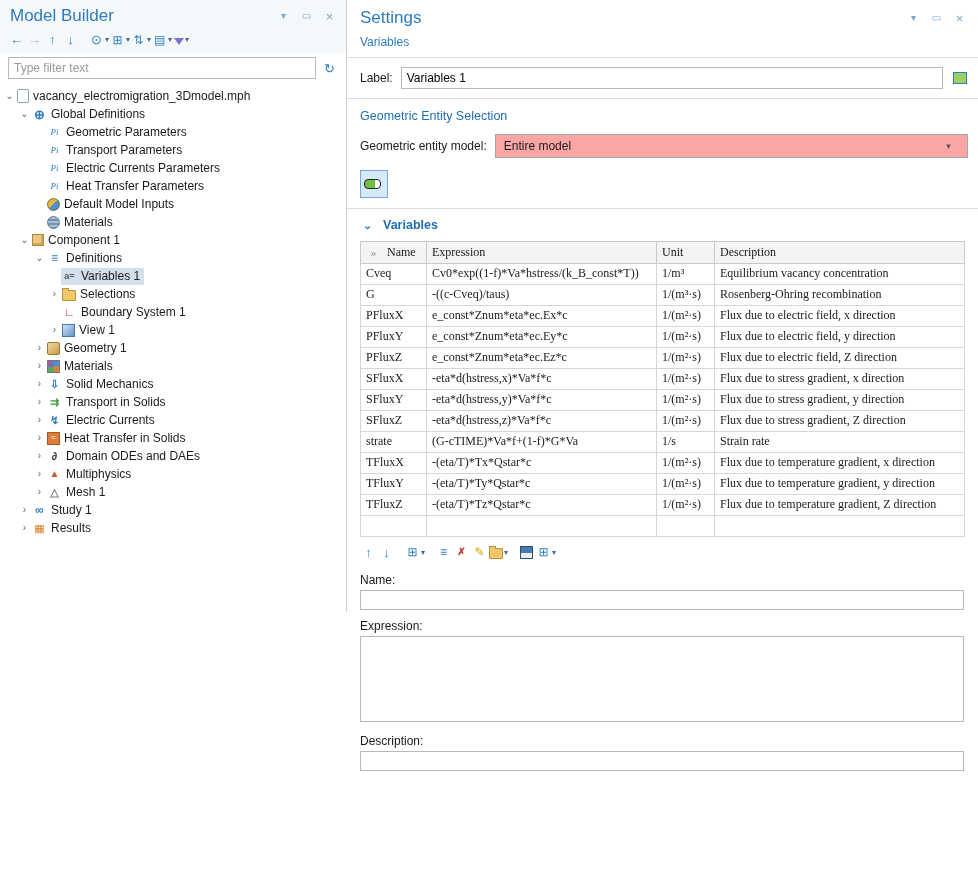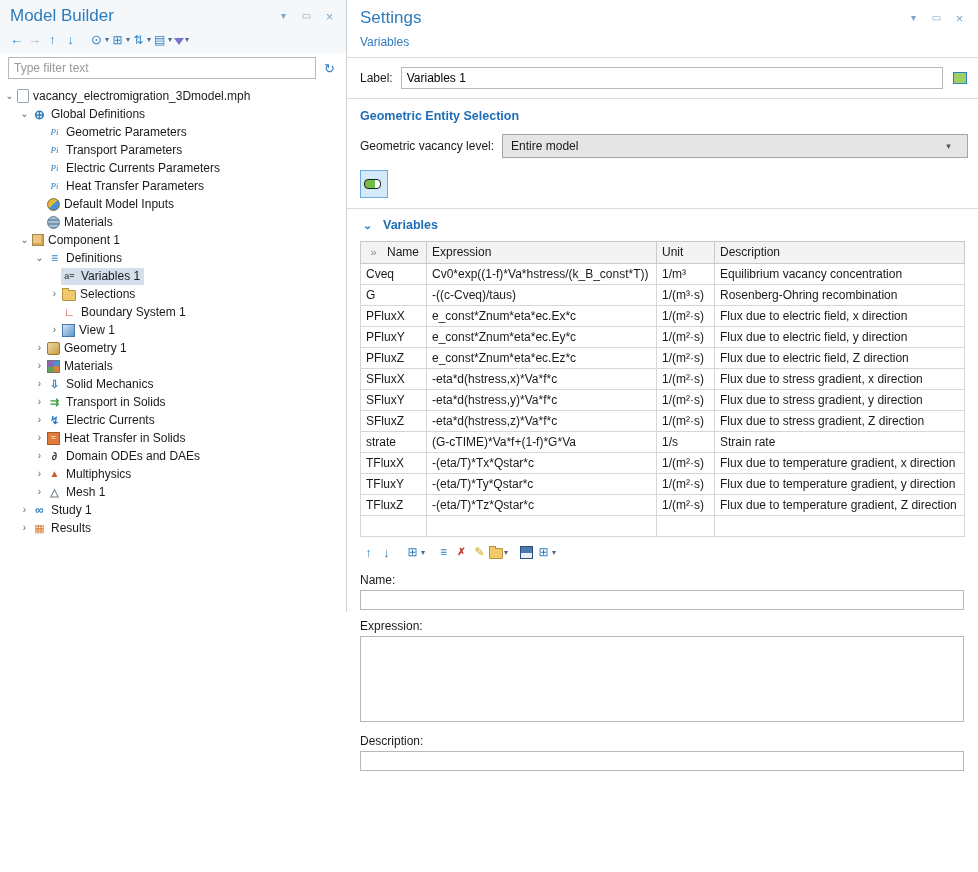--- a/index.html
+++ b/index.html
@@ -46,28 +46,28 @@
 
   
   .right{flex:1;display:flex;flex-direction:column;background:#fff;}
   .s-header{display:flex;align-items:center;padding:8px 10px 0 13px;}
   .s-title{color:#2e7bbd;font-size:17px;}
   .s-sub{color:#2e7bbd;padding:7px 12px 8px 13px;}
   .div{border:none;border-top:1px solid #dcdcdc;margin:0;}
   .label-row{display:flex;align-items:center;gap:8px;padding:9px 10px 9px 13px;}
   .text-input{height:20px;border:1px solid #b3b9bf;padding:0 5px;font:inherit;}
   .label-input{flex:1;}
-  .sec-h{color:#1f6db5;font-weight:bold;padding:10px 13px 2px 13px;font-size:12.5px;}
+  .sec-h{color:#1f6db5;font-weight:normal;padding:10px 13px 2px 13px;font-size:12.5px;}
   .gel-row{display:flex;align-items:center;gap:8px;padding:9px 10px 4px 13px;}
-  .combo{flex:1;height:22px;border:1px solid #a0a6ac;background:#e5e5e5;display:flex;align-items:center;padding:0 8px;}
+  .combo{flex:1;height:22px;border:1px solid #a0a6ac;background:#fca5a5;display:flex;align-items:center;padding:0 8px;}
   .combo .val{flex:1;}
   .active-row{padding:8px 13px 10px 13px;}
   .active-btn{width:26px;height:26px;border:1px solid #6fa8dc;background:#d6e9f8;display:flex;align-items:center;justify-content:center;}
   .varsec-h{display:flex;align-items:center;gap:5px;color:#1f6db5;font-weight:bold;padding:9px 13px 3px 13px;font-size:12.5px;}
-  .table-wrap{padding:5px 10px 0 13px;}
+  .table-wrap{padding:5px 10px 0 13px;font-family:Liberation Serif, serif;}
   table.vars{border-collapse:collapse;table-layout:fixed;width:604px;border:1px solid #b3b3b3;}
   .vars th{background:#f3f3f3;border:1px solid #c9c9c9;font-weight:normal;text-align:left;height:21px;padding:0 5px;overflow:hidden;white-space:nowrap;}
   .vars td{border:1px solid #d6d6d6;height:20px;padding:0 5px;overflow:hidden;white-space:nowrap;margin-left:16px;}
   .hdr-ic{color:#888;margin-right:3px;}
   .fld-label{padding:9px 13px 3px 13px;}
   .fld-wrap{padding:0 10px 0 13px;}
   .wide{width:604px;box-sizing:border-box;display:block;}
   .expr-area{width:604px;box-sizing:border-box;height:86px;border:1px solid #b3b9bf;resize:none;font:inherit;}
 </style>
 </head>
@@ -332,21 +332,21 @@
       <span class="flabel">Label:</span>
       <input class="text-input label-input" value="Variables 1" style="">
       <span class="tbtn">
           <span class="ticon ic-rename"></span>
         </span>
     </div>
     <hr class="div">
 
     <div class="sec-h">Geometric Entity Selection</div>
     <div class="gel-row">
-      <span class="flabel">Geometric vacancy level:</span>
+      <span class="flabel">Geometric entity model:</span>
       <div class="combo">
         <span class="val">Entire model</span>
         <span><span class="ticon" style="color: rgb(85, 85, 85); font-size: 9px;">▾</span></span>
       </div>
     </div>
     <div class="active-row">
       <div class="active-btn">
           <span class="ticon ic-switch"></span>
         </div>
     </div>

